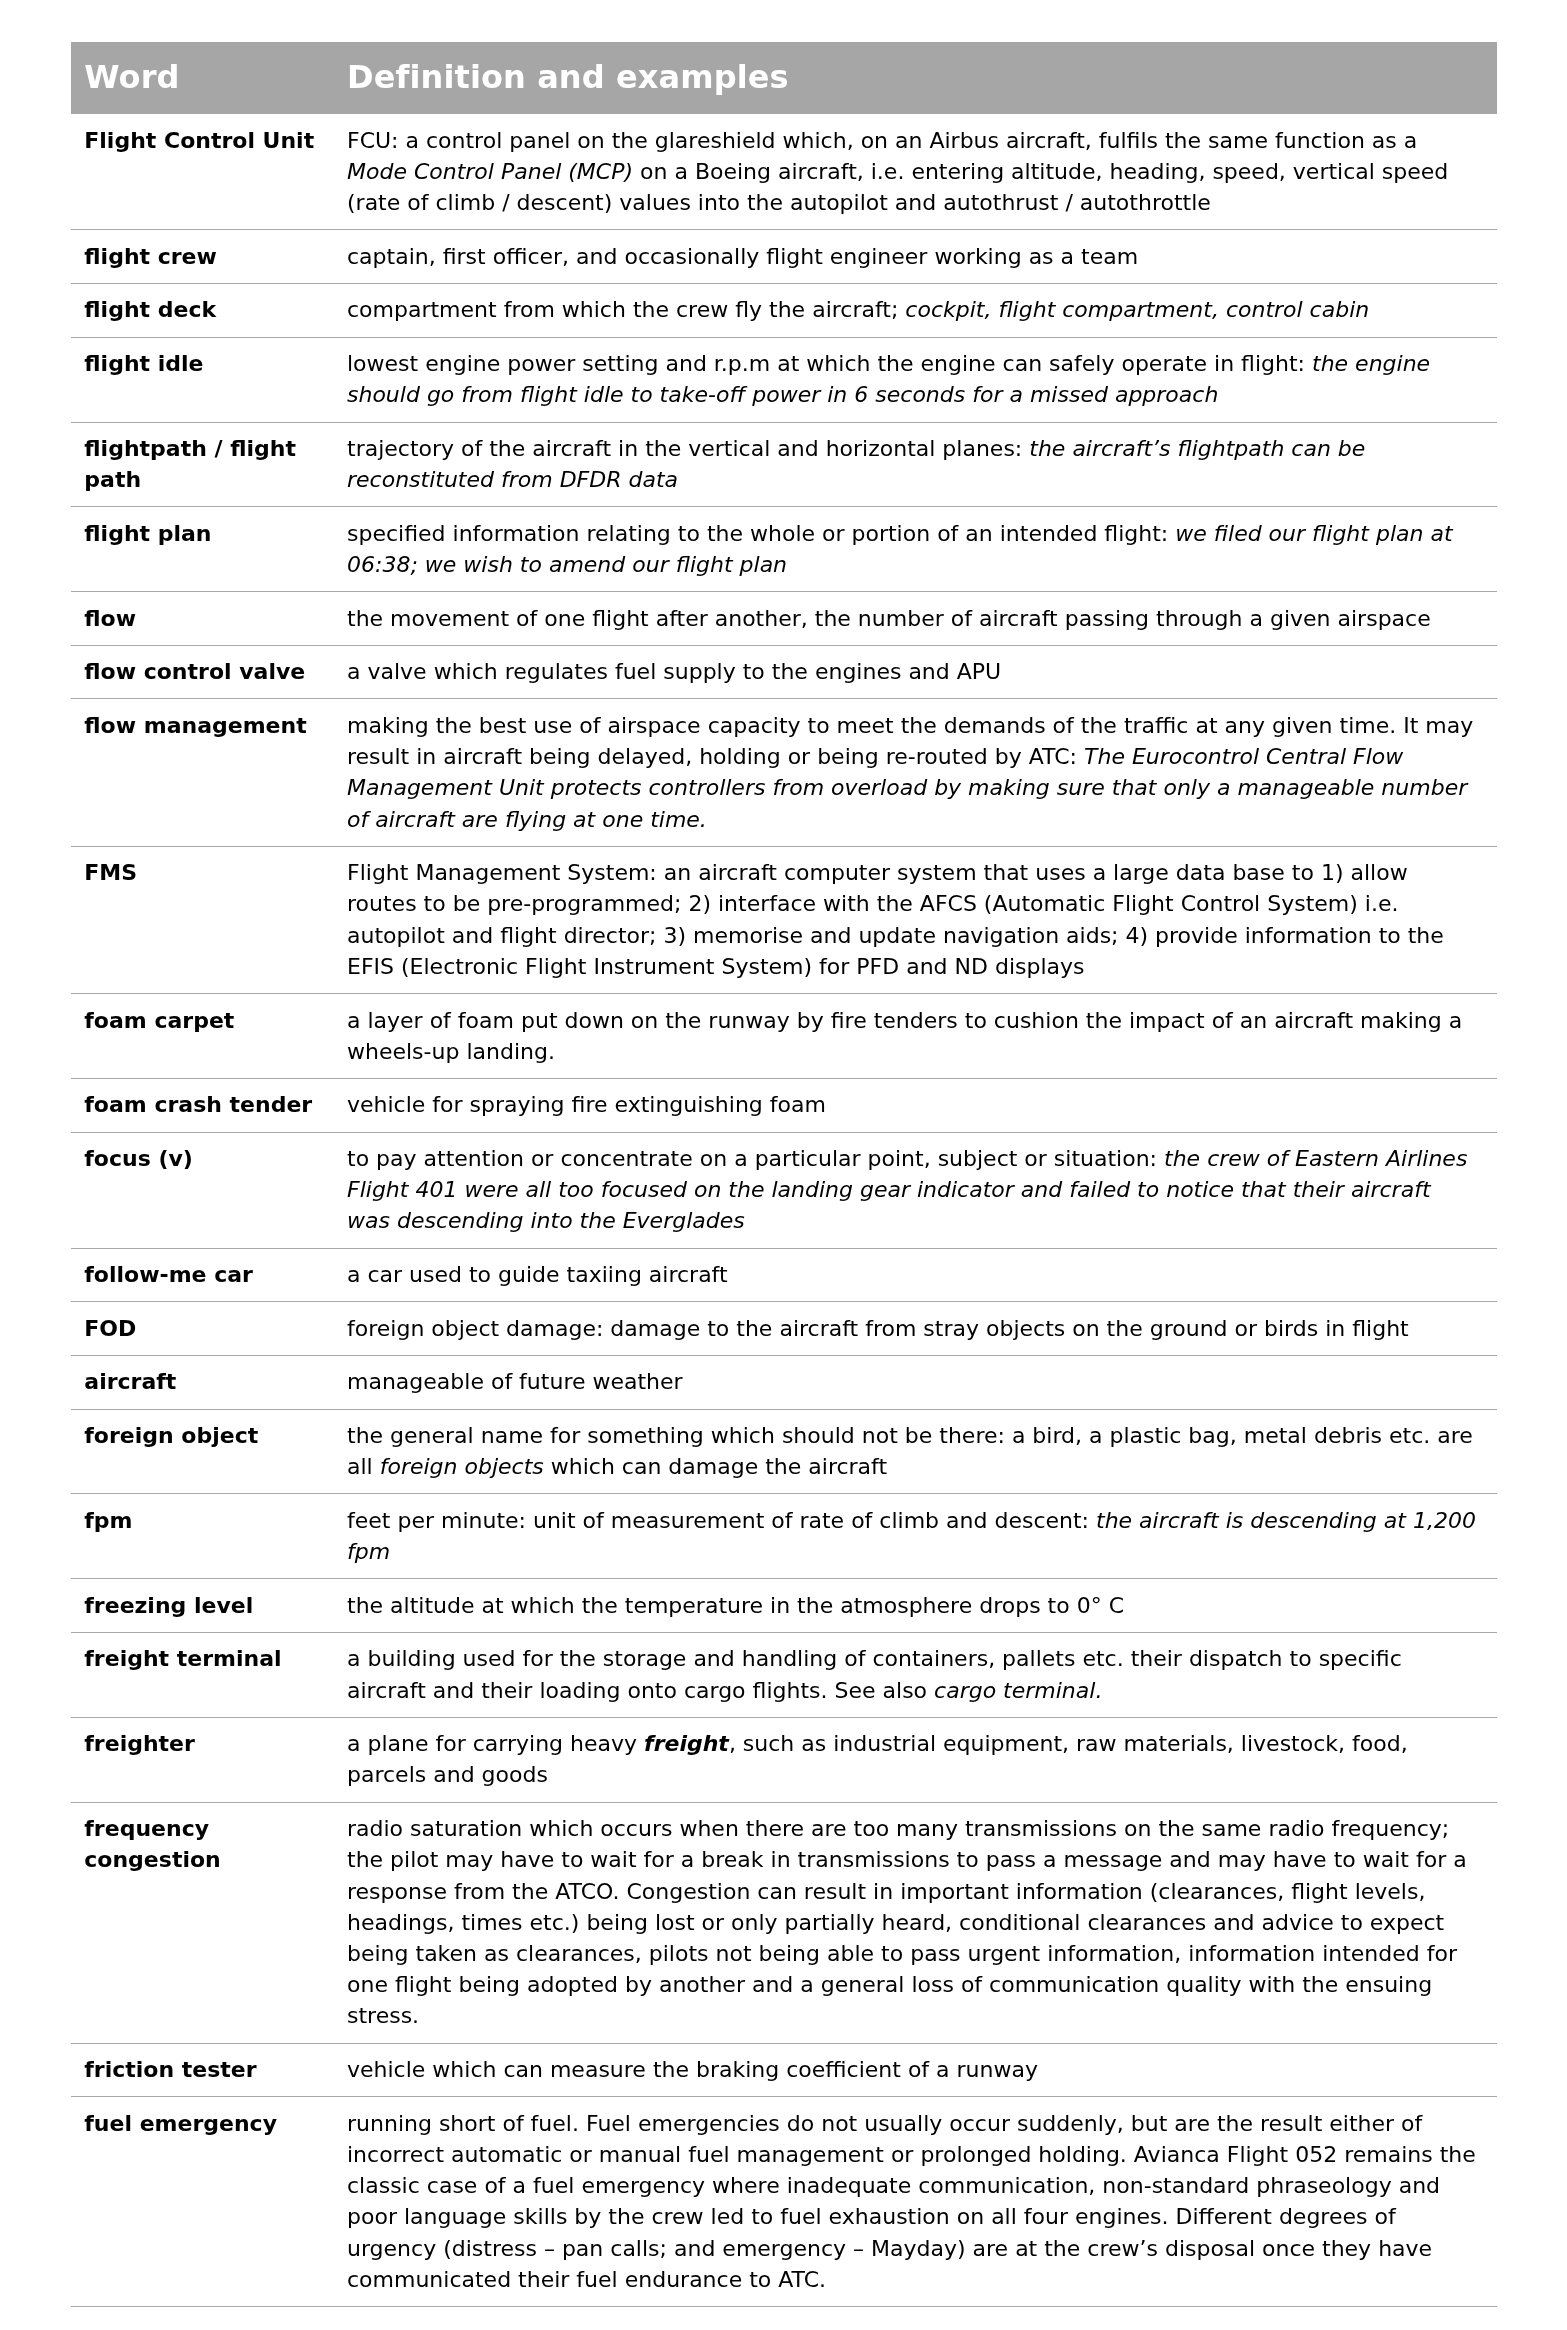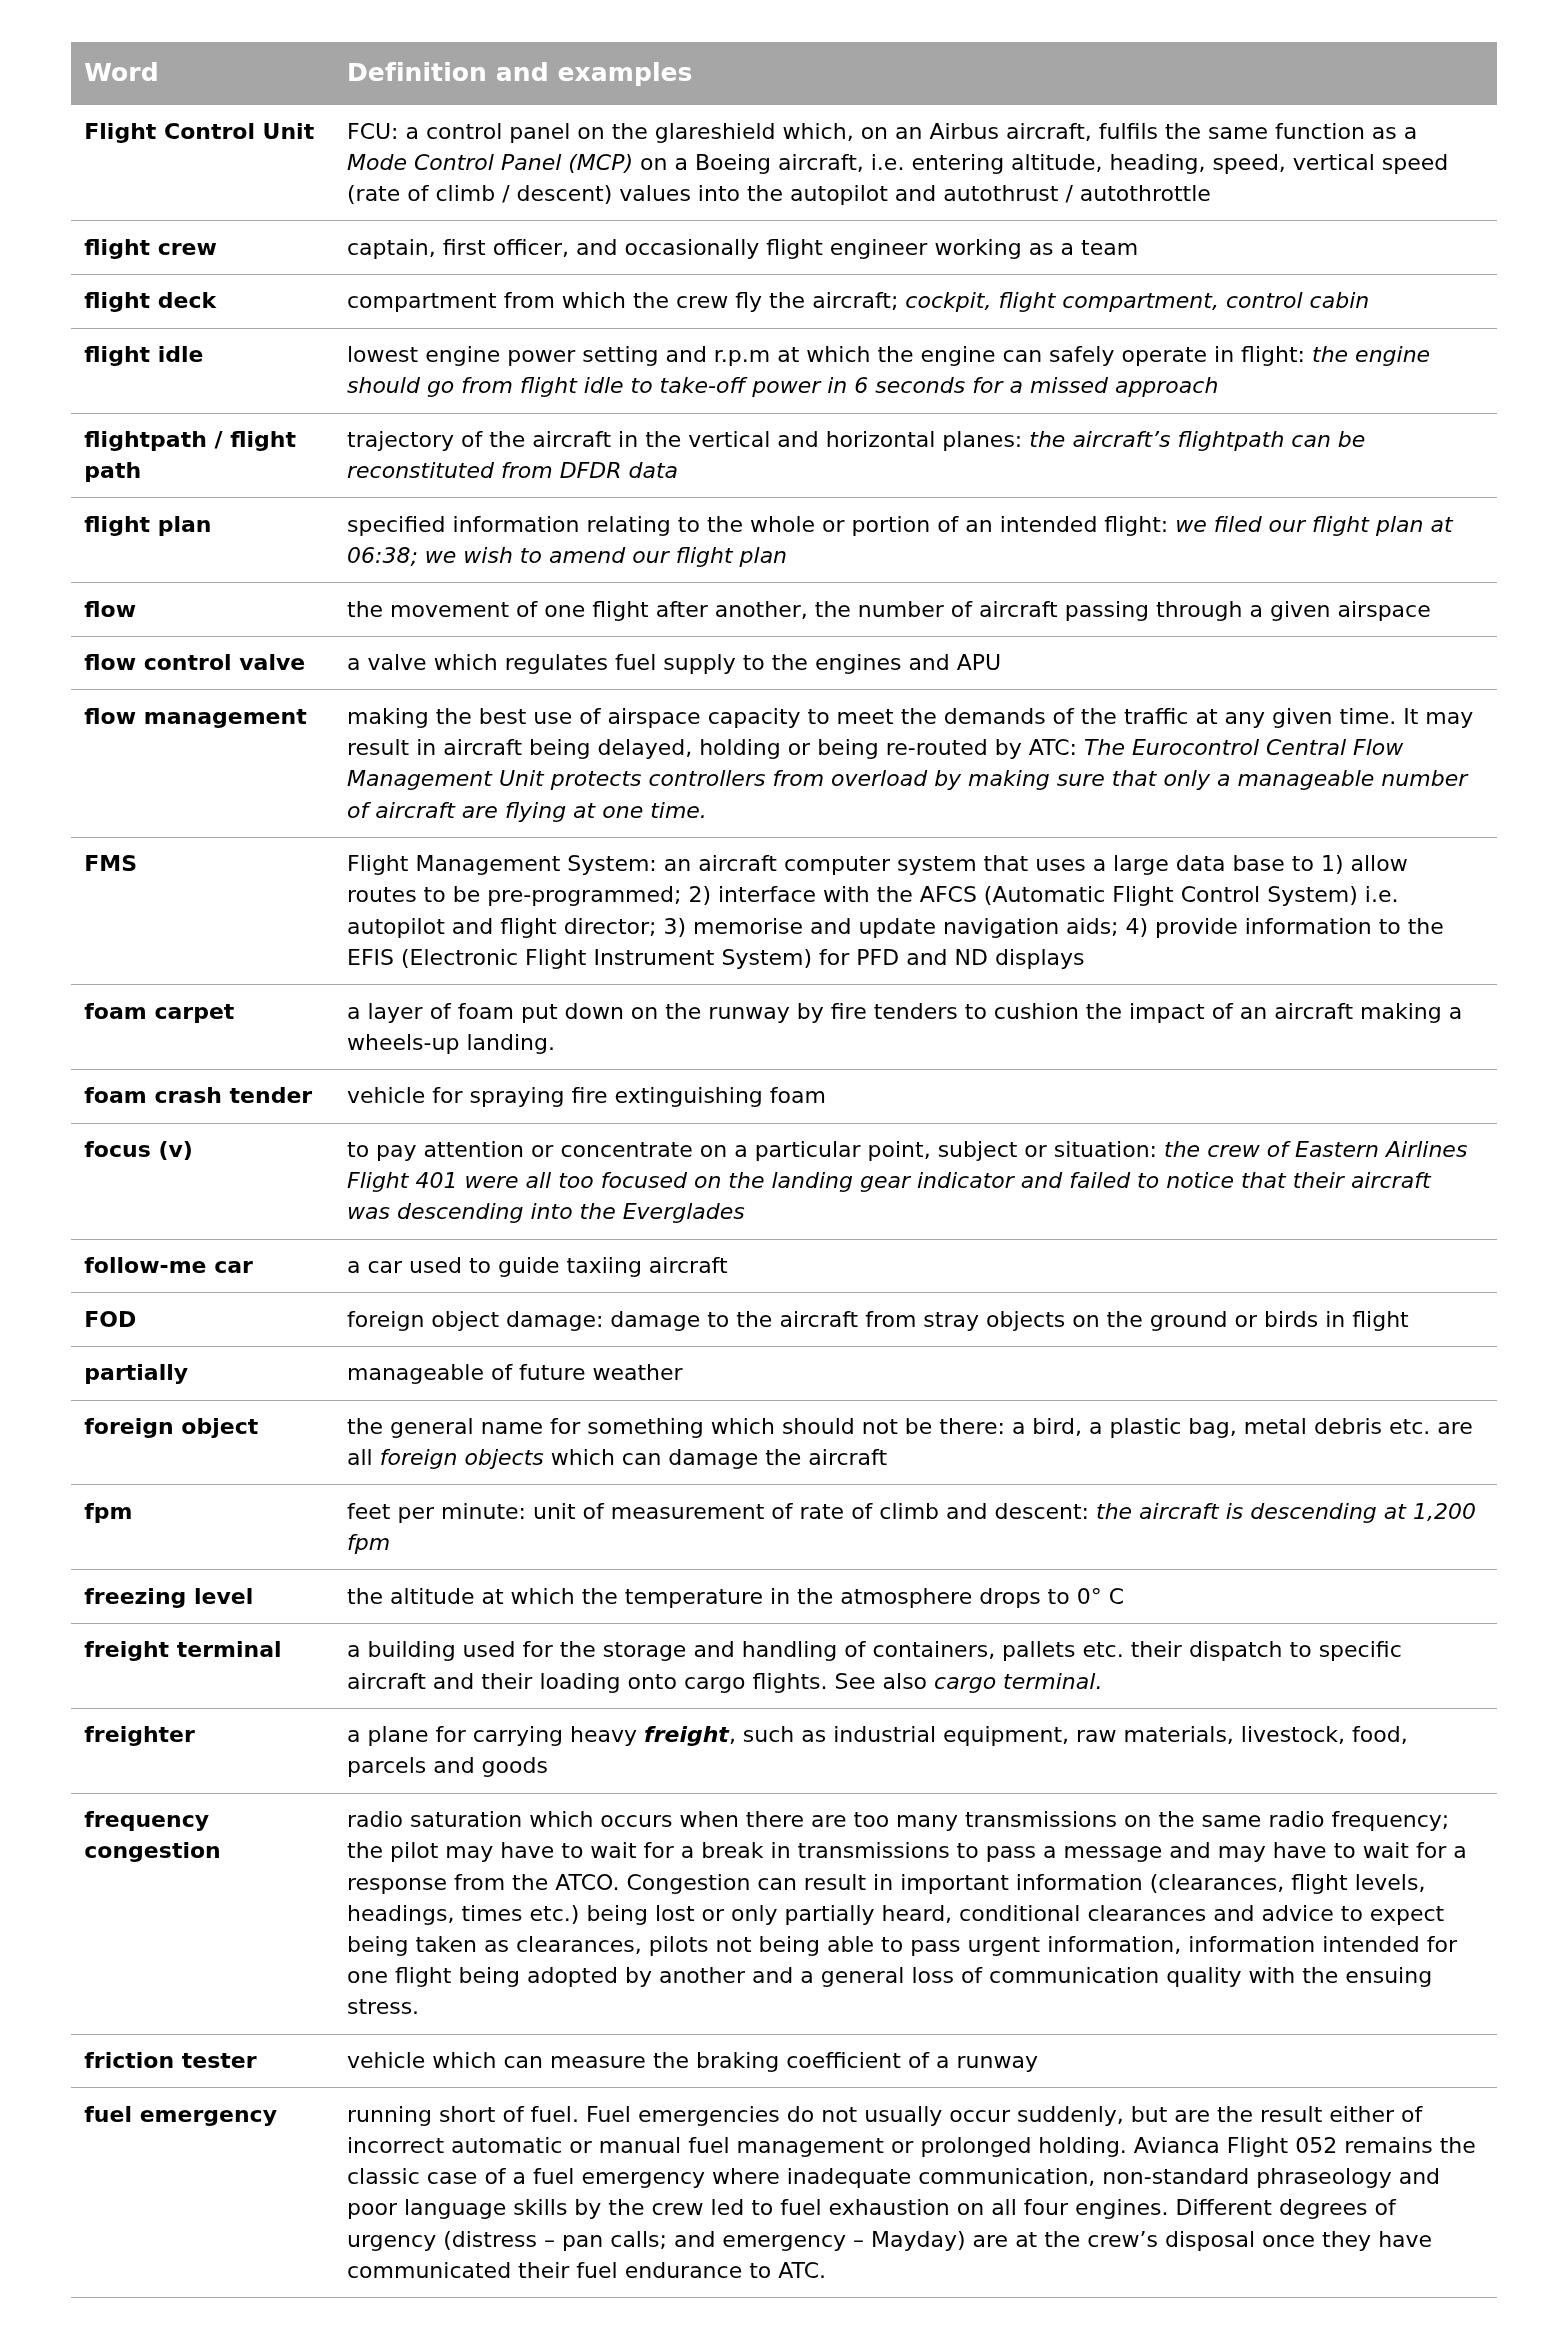--- a/index.html
+++ b/index.html
@@ -21,21 +21,21 @@
     border-collapse: collapse;
     table-layout: fixed;
   }
   table.glossary col.word-col { width: 261px; }
   table.glossary col.def-col  { width: auto; }
 
   thead th {
     background: #a6a6a6;
     color: #ffffff;
     text-align: left;
-    font-size: 25px;
+    font-size: 32px;
     font-weight: bold;
     padding: 16.3px 13.3px 18px 13.3px;
     letter-spacing: 0.1px;
   }
   thead th.word-head { padding-left: 13.3px; }
   thead th.def-head { padding-left: 15px; }
 
   tbody td {
     vertical-align: top;
     font-size: 22px;
@@ -127,21 +127,21 @@
         </tr>
         <tr>
           <td class="word">follow-me car</td>
           <td class="def">a car used to guide taxiing aircraft</td>
         </tr>
         <tr>
           <td class="word">FOD</td>
           <td class="def">foreign object damage: damage to the aircraft from stray objects on the ground or birds in flight</td>
         </tr>
         <tr>
-          <td class="word">partially</td>
+          <td class="word">aircraft</td>
           <td class="def">manageable of future weather</td>
         </tr>
         <tr>
           <td class="word">foreign object</td>
           <td class="def">the general name for something which should not be there:  a bird, a plastic bag, metal debris etc. are all <i>foreign objects</i> which can damage the aircraft</td>
         </tr>
         <tr>
           <td class="word">fpm</td>
           <td class="def">feet per minute: unit of measurement of rate of climb and descent: <i>the aircraft is descending at 1,200 fpm</i></td>
         </tr>

